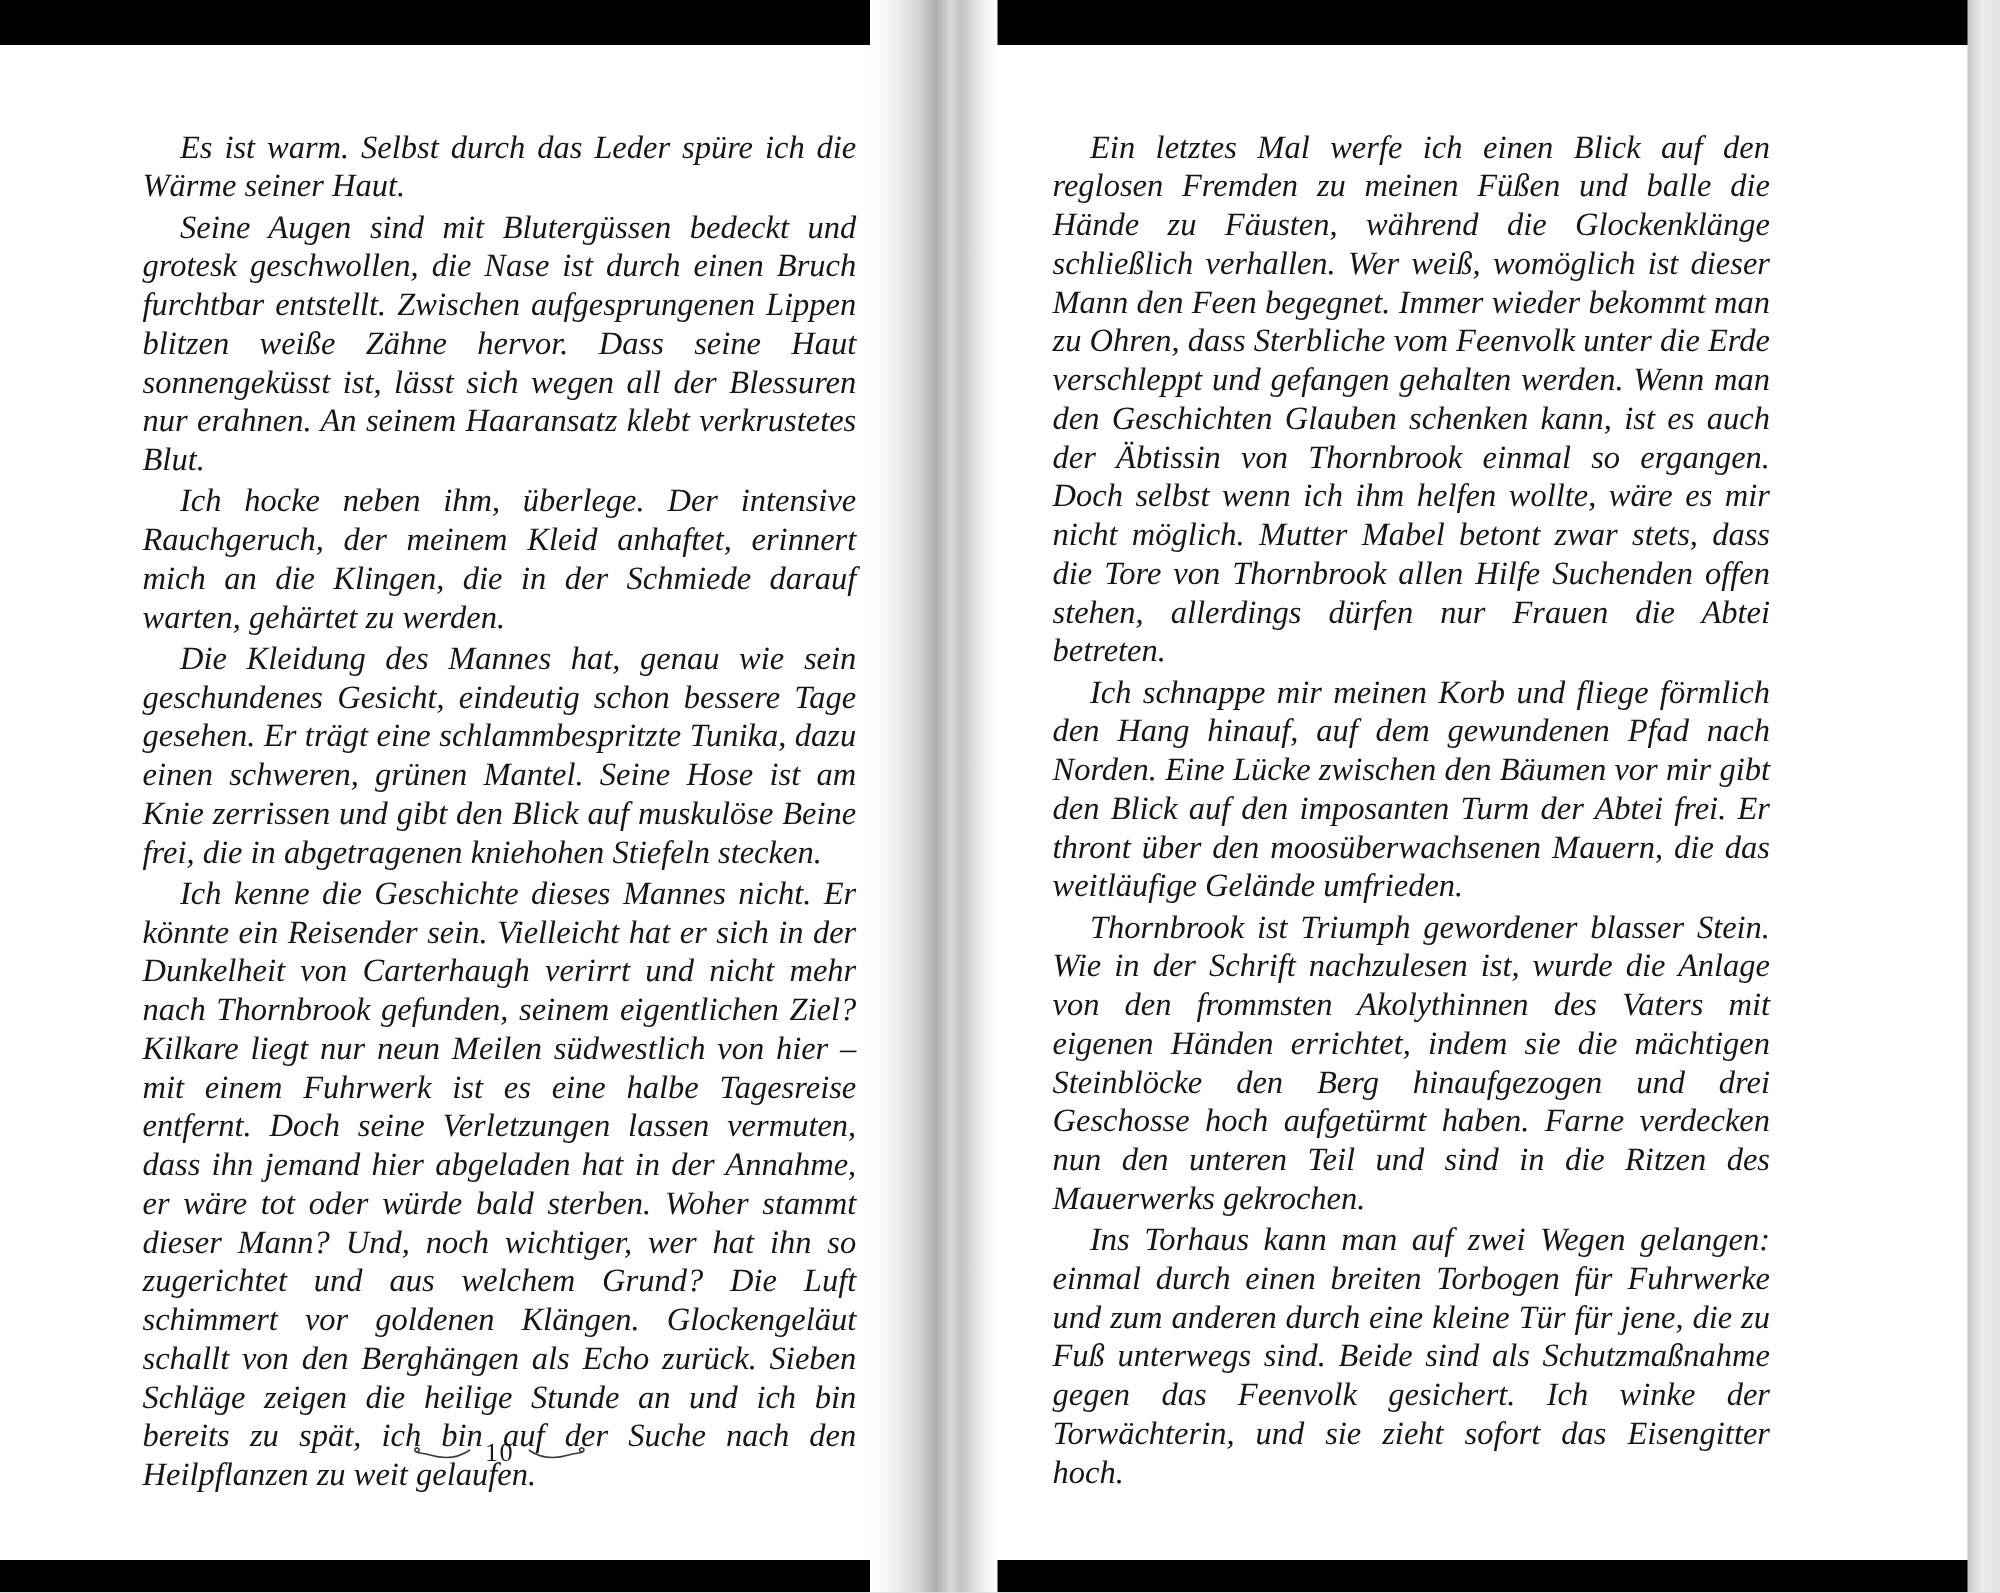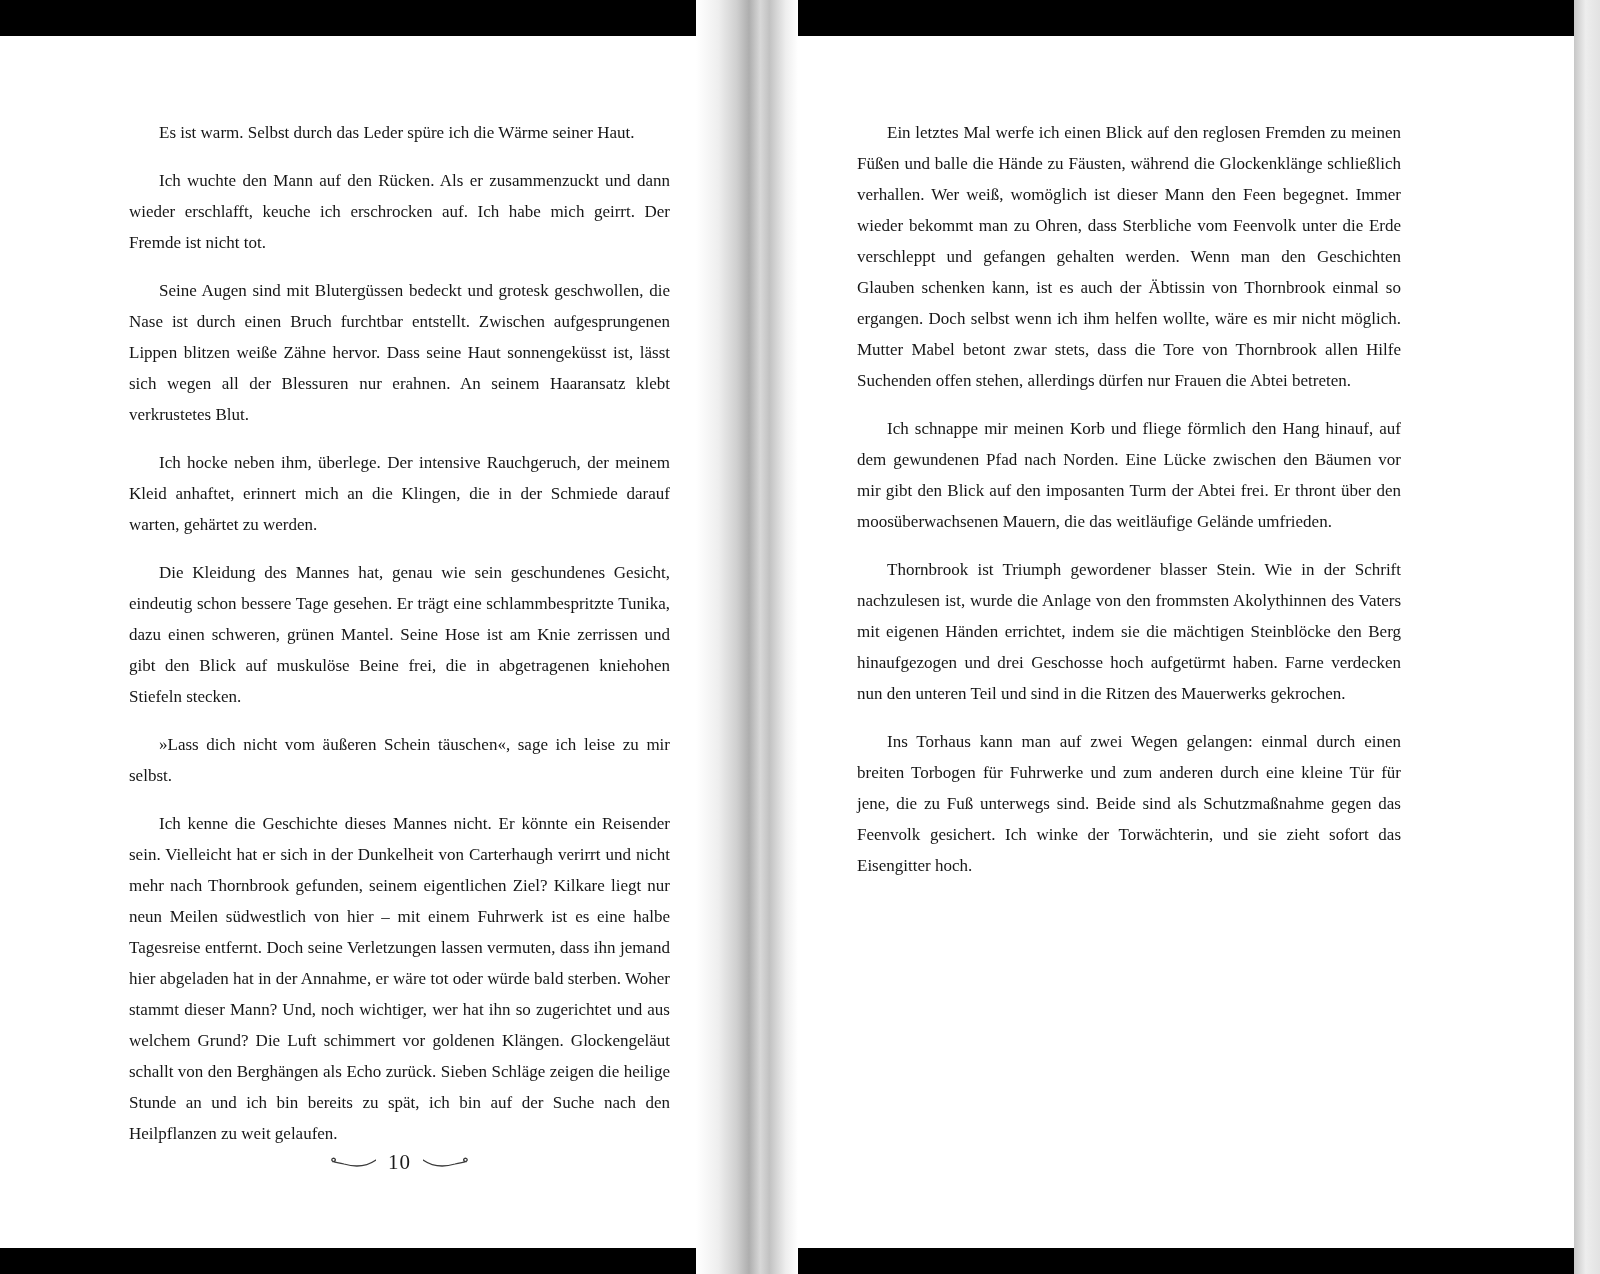--- a/index.html
+++ b/index.html
@@ -35,26 +35,27 @@
     z-index: 4;
   }
   .page-text {
     position: absolute;
     top: 100px;
     z-index: 1;
   }
   .page-text.left  { left: 112px; width: 575px; }
   .page-text.right { left: 840px; width: 578px; }
   .page-text p {
-    margin: 17px;
+    margin: 2px;
     text-indent: 30px;
-    font-size: 17px;
+    font-size: 26px;
     line-height: 31px;
     text-align: justify;
     hyphens: auto;
+    font-style: italic;
     -webkit-hyphens: auto;
   }
   .folio {
     position: absolute;
     top: 1150px;
     display: flex;
     align-items: center;
     justify-content: center;
     gap: 12px;
     z-index: 1;
@@ -74,25 +75,23 @@
 <body>
 
 <div class="spread">
 
   <div class="edge-top"></div>
   <div class="edge-bottom"></div>
   <div class="right-page-edge"></div>
 
   <div class="page-text left">
     <p>Es ist warm. Selbst durch das Leder spüre ich die Wärme seiner Haut.</p>
-    <p>Ich wuchte den Mann auf den Rücken. Als er zusammenzuckt und dann wieder erschlafft, keuche ich erschrocken auf. Ich habe mich geirrt. Der Fremde ist nicht tot.</p>
     <p>Seine Augen sind mit Blutergüssen bedeckt und grotesk geschwollen, die Nase ist durch einen Bruch furchtbar entstellt. Zwischen aufgesprungenen Lippen blitzen weiße Zähne hervor. Dass seine Haut sonnengeküsst ist, lässt sich wegen all der Blessuren nur erahnen. An seinem Haaransatz klebt verkrustetes Blut.</p>
     <p>Ich hocke neben ihm, überlege. Der intensive Rauchgeruch, der meinem Kleid anhaftet, erinnert mich an die Klingen, die in der Schmiede darauf warten, gehärtet zu werden.</p>
     <p>Die Kleidung des Mannes hat, genau wie sein geschundenes Gesicht, eindeutig schon bessere Tage gesehen. Er trägt eine schlammbespritzte Tunika, dazu einen schweren, grünen Mantel. Seine Hose ist am Knie zerrissen und gibt den Blick auf muskulöse Beine frei, die in abgetragenen kniehohen Stiefeln stecken.</p>
-    <p>»Lass dich nicht vom äußeren Schein täuschen«, sage ich leise zu mir selbst.</p>
     <p>Ich kenne die Geschichte dieses Mannes nicht. Er könnte ein Reisender sein. Vielleicht hat er sich in der Dunkelheit von Carterhaugh verirrt und nicht mehr nach Thornbrook gefunden, seinem eigentlichen Ziel? Kilkare liegt nur neun Meilen südwestlich von hier – mit einem Fuhrwerk ist es eine halbe Tagesreise entfernt. Doch seine Verletzungen lassen vermuten, dass ihn jemand hier abgeladen hat in der Annahme, er wäre tot oder würde bald sterben. Woher stammt dieser Mann? Und, noch wichtiger, wer hat ihn so zugerichtet und aus welchem Grund? Die Luft schimmert vor goldenen Klängen. Glockengeläut schallt von den Berghängen als Echo zurück. Sieben Schläge zeigen die heilige Stunde an und ich bin bereits zu spät, ich bin auf der Suche nach den Heilpflanzen zu weit gelaufen.</p>
   </div>
 
   <div class="folio left">
     <span class="flourish">
       <svg width="46" height="14" viewBox="0 0 46 14">
         <path d="M46 4 C36 11 24 11 14 8 C8 6 3 7 2 4.5 C1.3 2.8 3.4 1.6 4.8 2.8 C6 3.8 5 5.8 2.8 5.6" fill="none" stroke="#3a3a3a" stroke-width="1.3" stroke-linecap="round"></path>
       </svg>
     </span>
     <span class="num">10</span>

